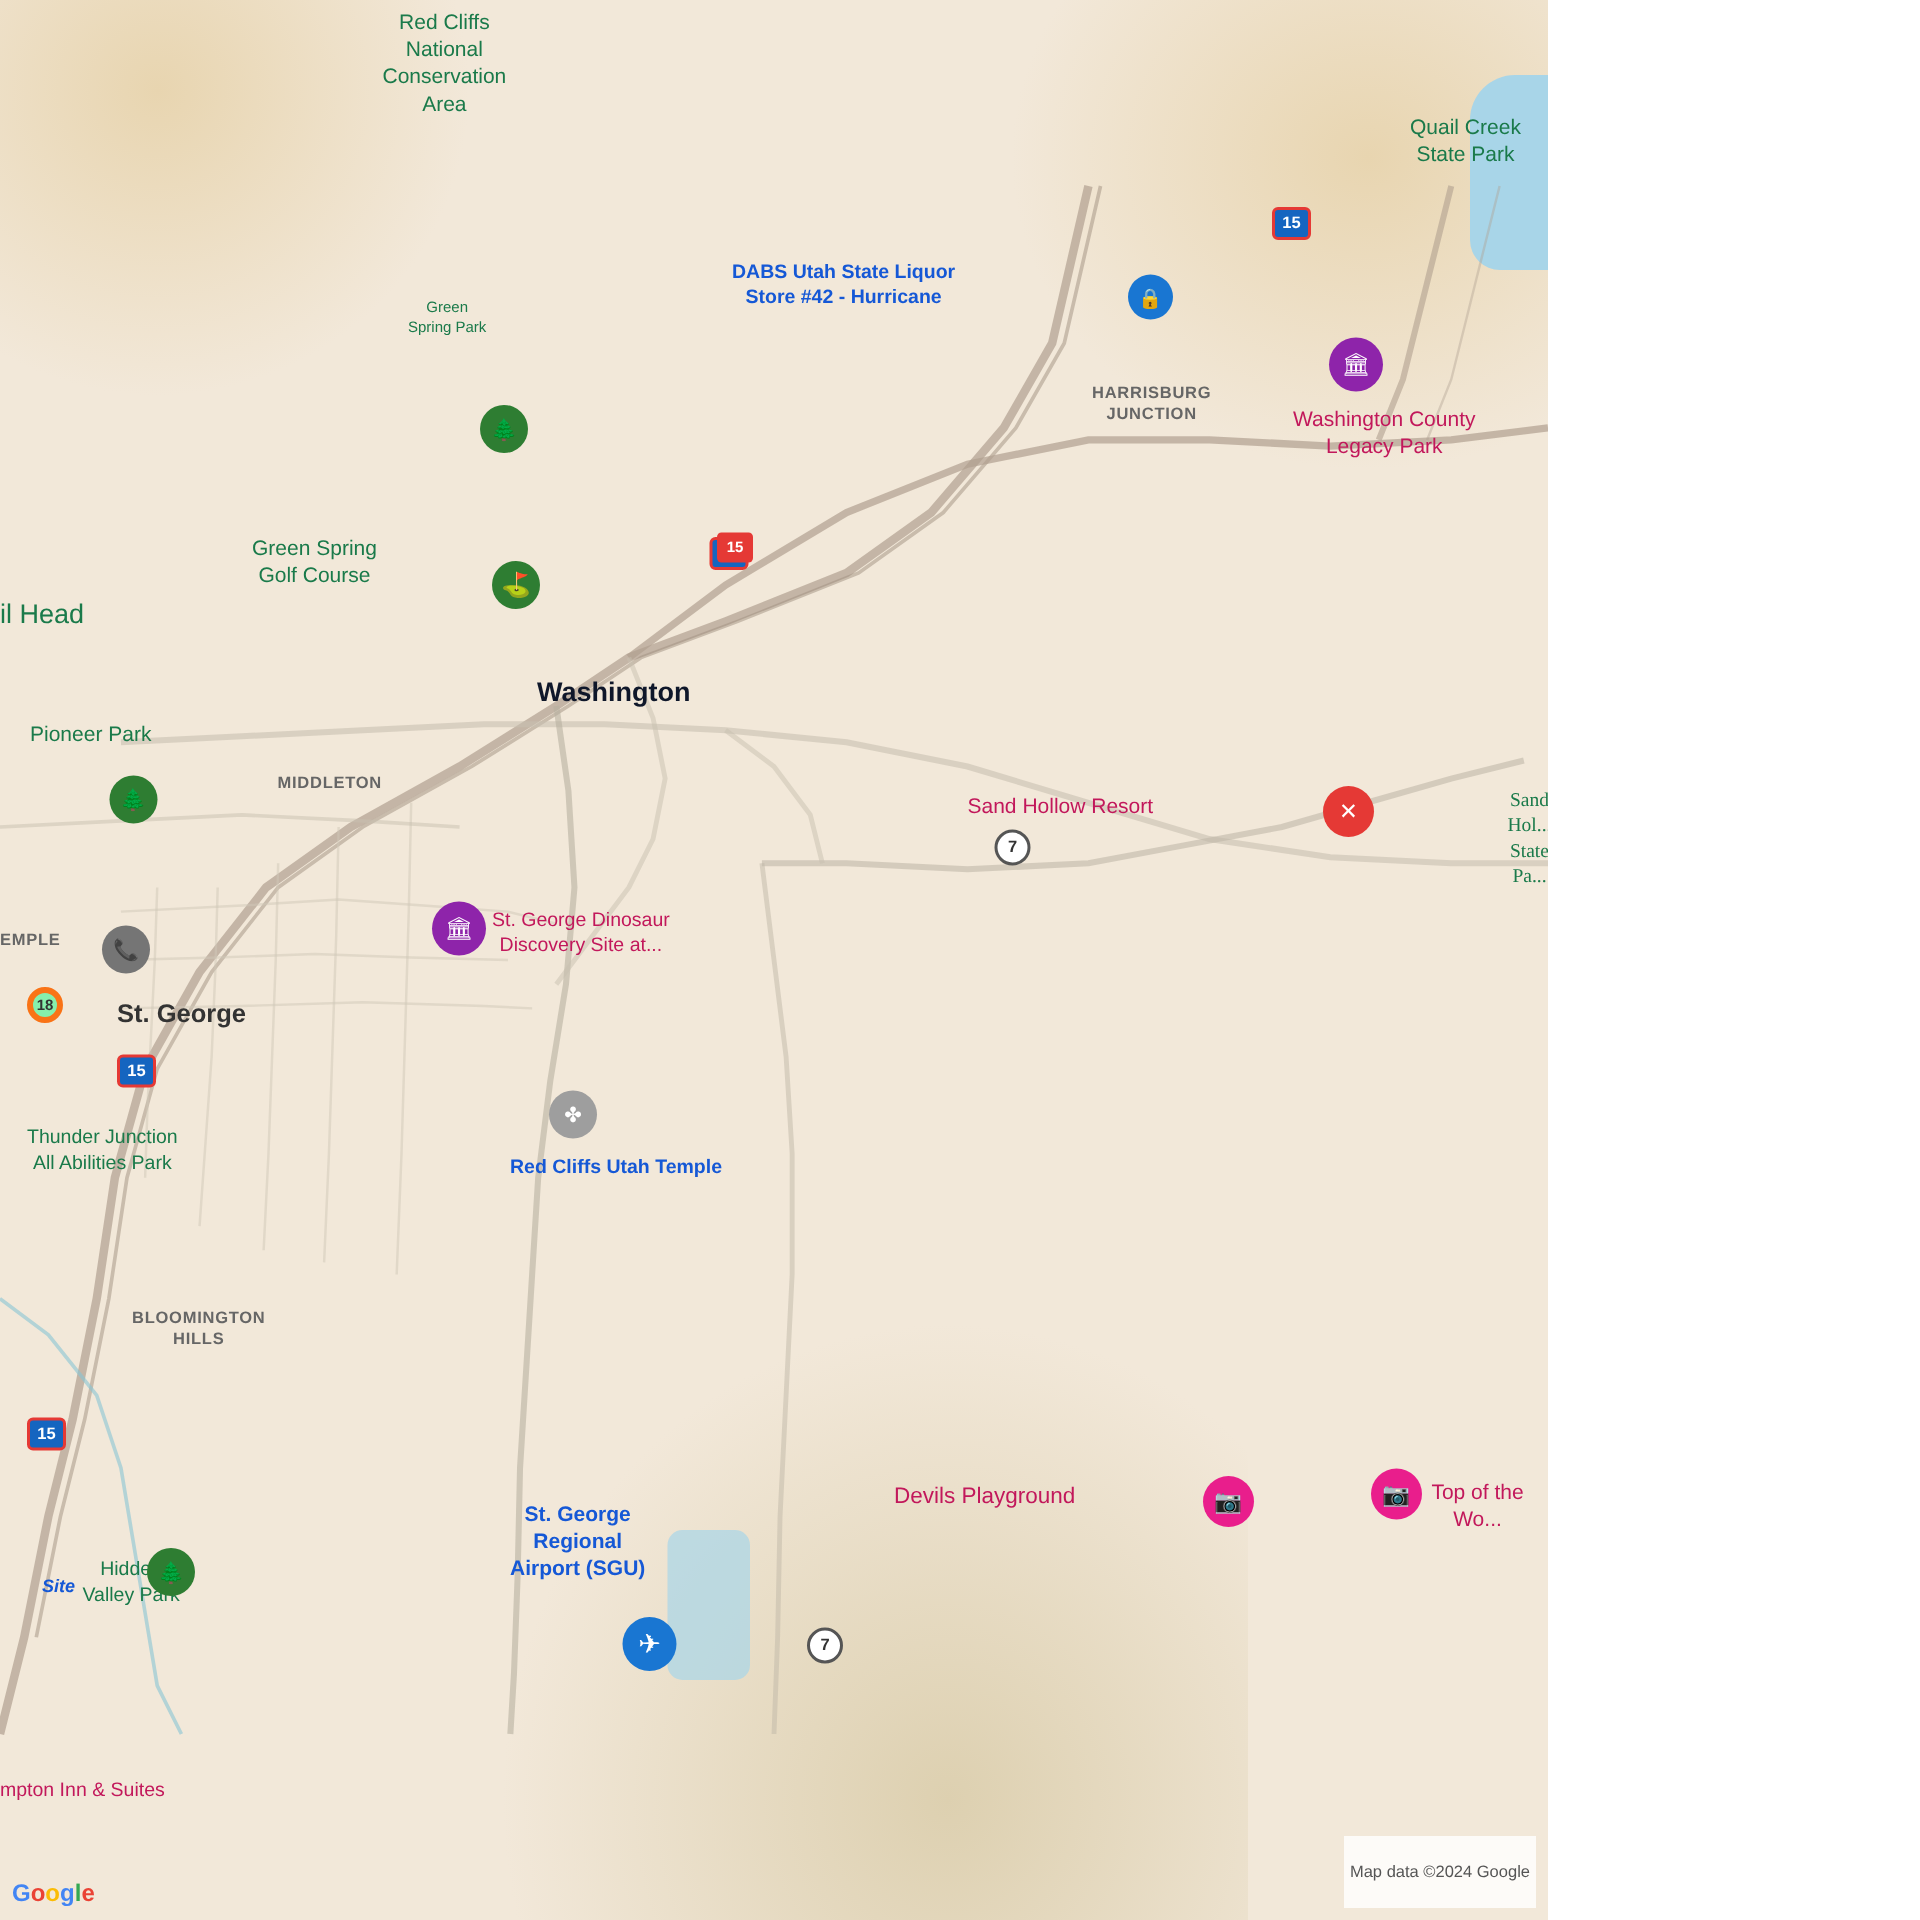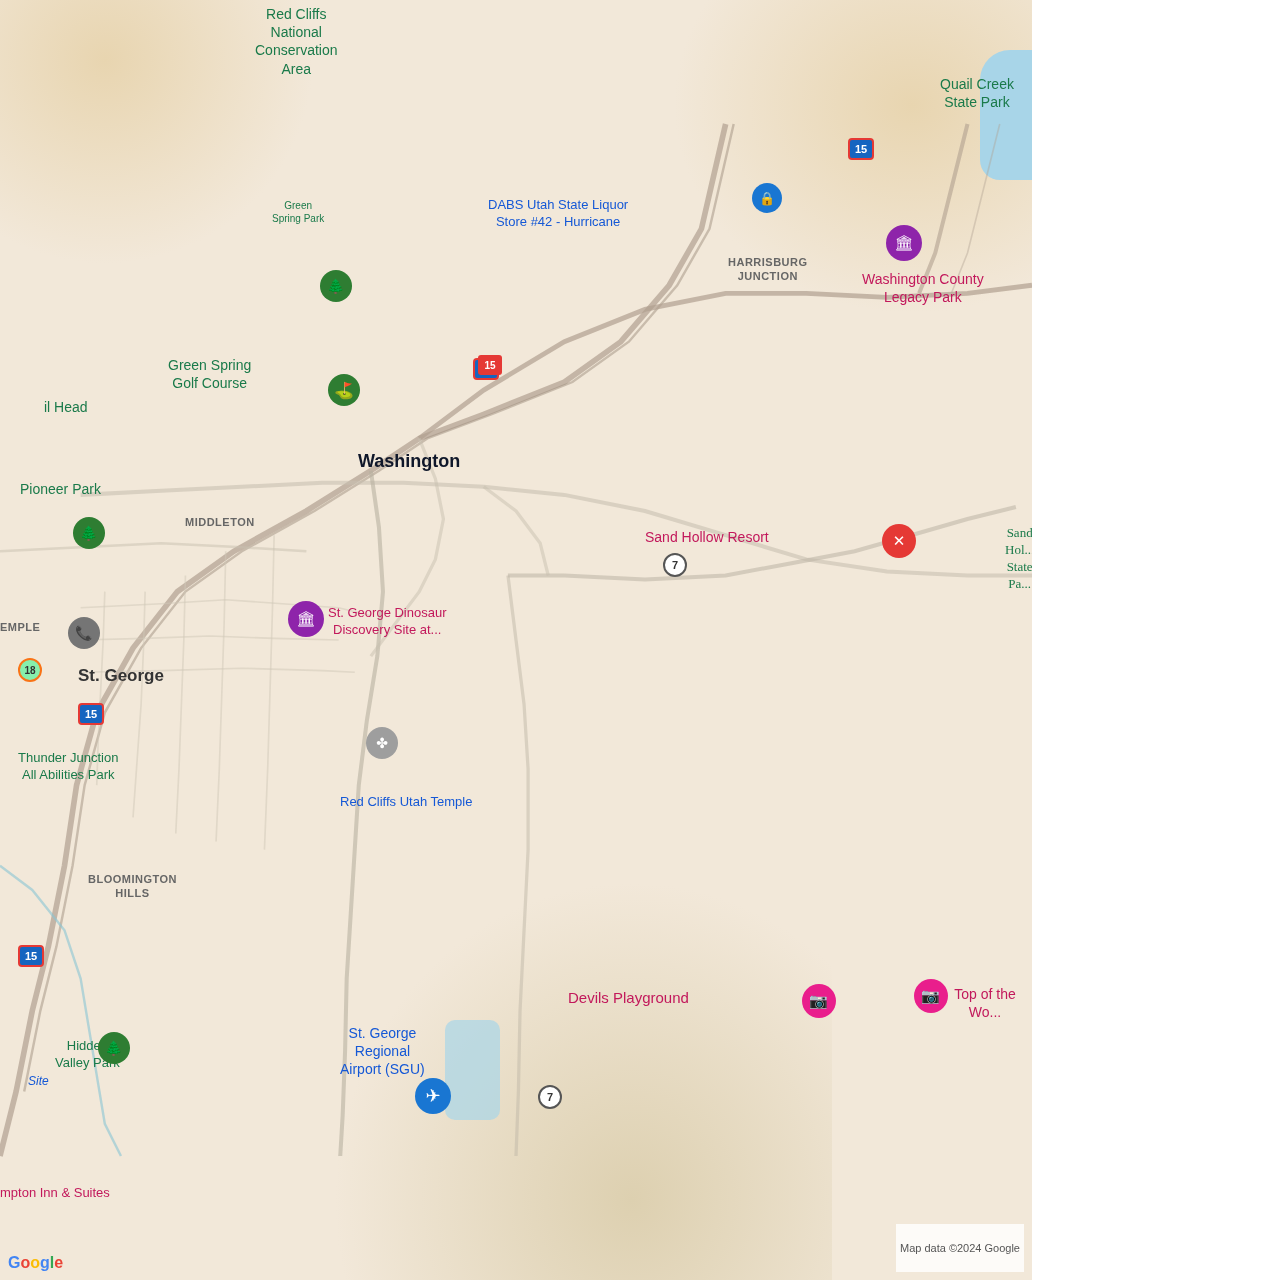--- a/index.html
+++ b/index.html
@@ -39,22 +39,21 @@
 
     .label-green {
       color: #1a7a4a;
       font-size: 14px;
       font-weight: 500;
     }
 
     .label-blue {
       color: #1558d6;
       font-size: 13px;
-      font-weight: 400;
-      margin-top: 24px;
+      font-weight: 700;
     }
 
     .label-pink {
       color: #c2185b;
       font-size: 14px;
       font-weight: 500;
     }
 
     .label-dark {
       color: #333;
@@ -272,21 +271,21 @@
   </div>
 
   <div class="map-label label-pink" style="top:270px;left:862px;font-size:14px;">
     Washington County<br>Legacy Park
   </div>
 
   <div class="map-label label-green" style="top:356px;left:168px;font-size:14px;">
     Green Spring<br>Golf Course
   </div>
 
-  <div class="map-label label-green" style="top:398px;left:0px;font-size:14px;margin-left:44px;">
+  <div class="map-label label-green" style="top:398px;left:0px;font-size:18px;">
     il Head
   </div>
 
   <div class="map-label label-black-bold" style="top:450px;left:358px;font-size:18px;">
     Washington
   </div>
 
   <div class="map-label label-green" style="top:480px;left:20px;font-size:14px;">
     Pioneer Park
   </div>
@@ -320,21 +319,21 @@
   </div>
 
   <div class="map-label label-green" style="top:750px;left:18px;font-size:13px;">
     Thunder Junction<br>All Abilities Park
   </div>
 
   <div class="map-label label-gray" style="top:872px;left:88px;font-size:11px;letter-spacing:0.5px;">
     BLOOMINGTON<br>HILLS
   </div>
 
-  <div class="map-label label-pink" style="top:988px;left:568px;font-size:15px;font-weight:500;">
+  <div class="map-label label-pink" style="top:988px;left:596px;font-size:15px;font-weight:500;">
     Devils Playground
   </div>
 
   <div class="map-label label-pink" style="top:985px;left:938px;font-size:14px;">
     Top of the Wo...
   </div>
 
   <div class="map-label label-green" style="top:1038px;left:55px;font-size:13px;">
     Hidden<br>Valley Park
   </div>
@@ -358,21 +357,21 @@
   <div class="highway-shield shield-interstate" style="top:703px;left:78px;">15</div>
 
   <div class="highway-shield shield-interstate" style="top:945px;left:18px;">15</div>
 
   <div class="highway-shield shield-state" style="top:553px;left:663px;font-size:11px;font-weight:700;color:#333;background:white;border:2px solid #555;border-radius:50%;width:24px;height:24px;display:flex;align-items:center;justify-content:center;">7</div>
 
   <div class="highway-shield shield-state" style="top:613px;left:1033px;font-size:11px;font-weight:700;color:#333;background:white;border:2px solid #555;border-radius:50%;width:24px;height:24px;display:flex;align-items:center;justify-content:center;">7</div>
 
   <div class="highway-shield shield-state" style="top:1085px;left:538px;font-size:11px;font-weight:700;color:#333;background:white;border:2px solid #555;border-radius:50%;width:24px;height:24px;display:flex;align-items:center;justify-content:center;">7</div>
 
-  <div class="highway-shield shield-state" style="top:658px;left:18px;font-size:10px;font-weight:700;color:#333;background:#86efac;border:2px solid #f97316;border-radius:50%;width:24px;height:24px;display:flex;align-items:center;justify-content:center;">18</div>
+  <div class="highway-shield shield-state" style="top:658px;left:18px;font-size:10px;font-weight:700;color:#333;background:#86efac;border:4px solid #f97316;border-radius:50%;width:24px;height:24px;display:flex;align-items:center;justify-content:center;">18</div>
 
   <div class="highway-shield shield-state" style="top:258px;left:1238px;font-size:11px;font-weight:700;color:#333;background:white;border:2px solid #555;border-radius:50%;width:24px;height:24px;display:flex;align-items:center;justify-content:center;">9</div>
 
   <div class="poi-marker poi-green" style="top:270px;left:320px;">🌲</div>
 
   <div class="poi-marker poi-green" style="top:374px;left:328px;font-size:16px;">⛳</div>
 
   <div class="poi-marker poi-green" style="top:517px;left:73px;">🌲</div>
 
   <div class="poi-marker poi-blue-lock" style="top:183px;left:752px;font-size:13px;">🔒</div>

